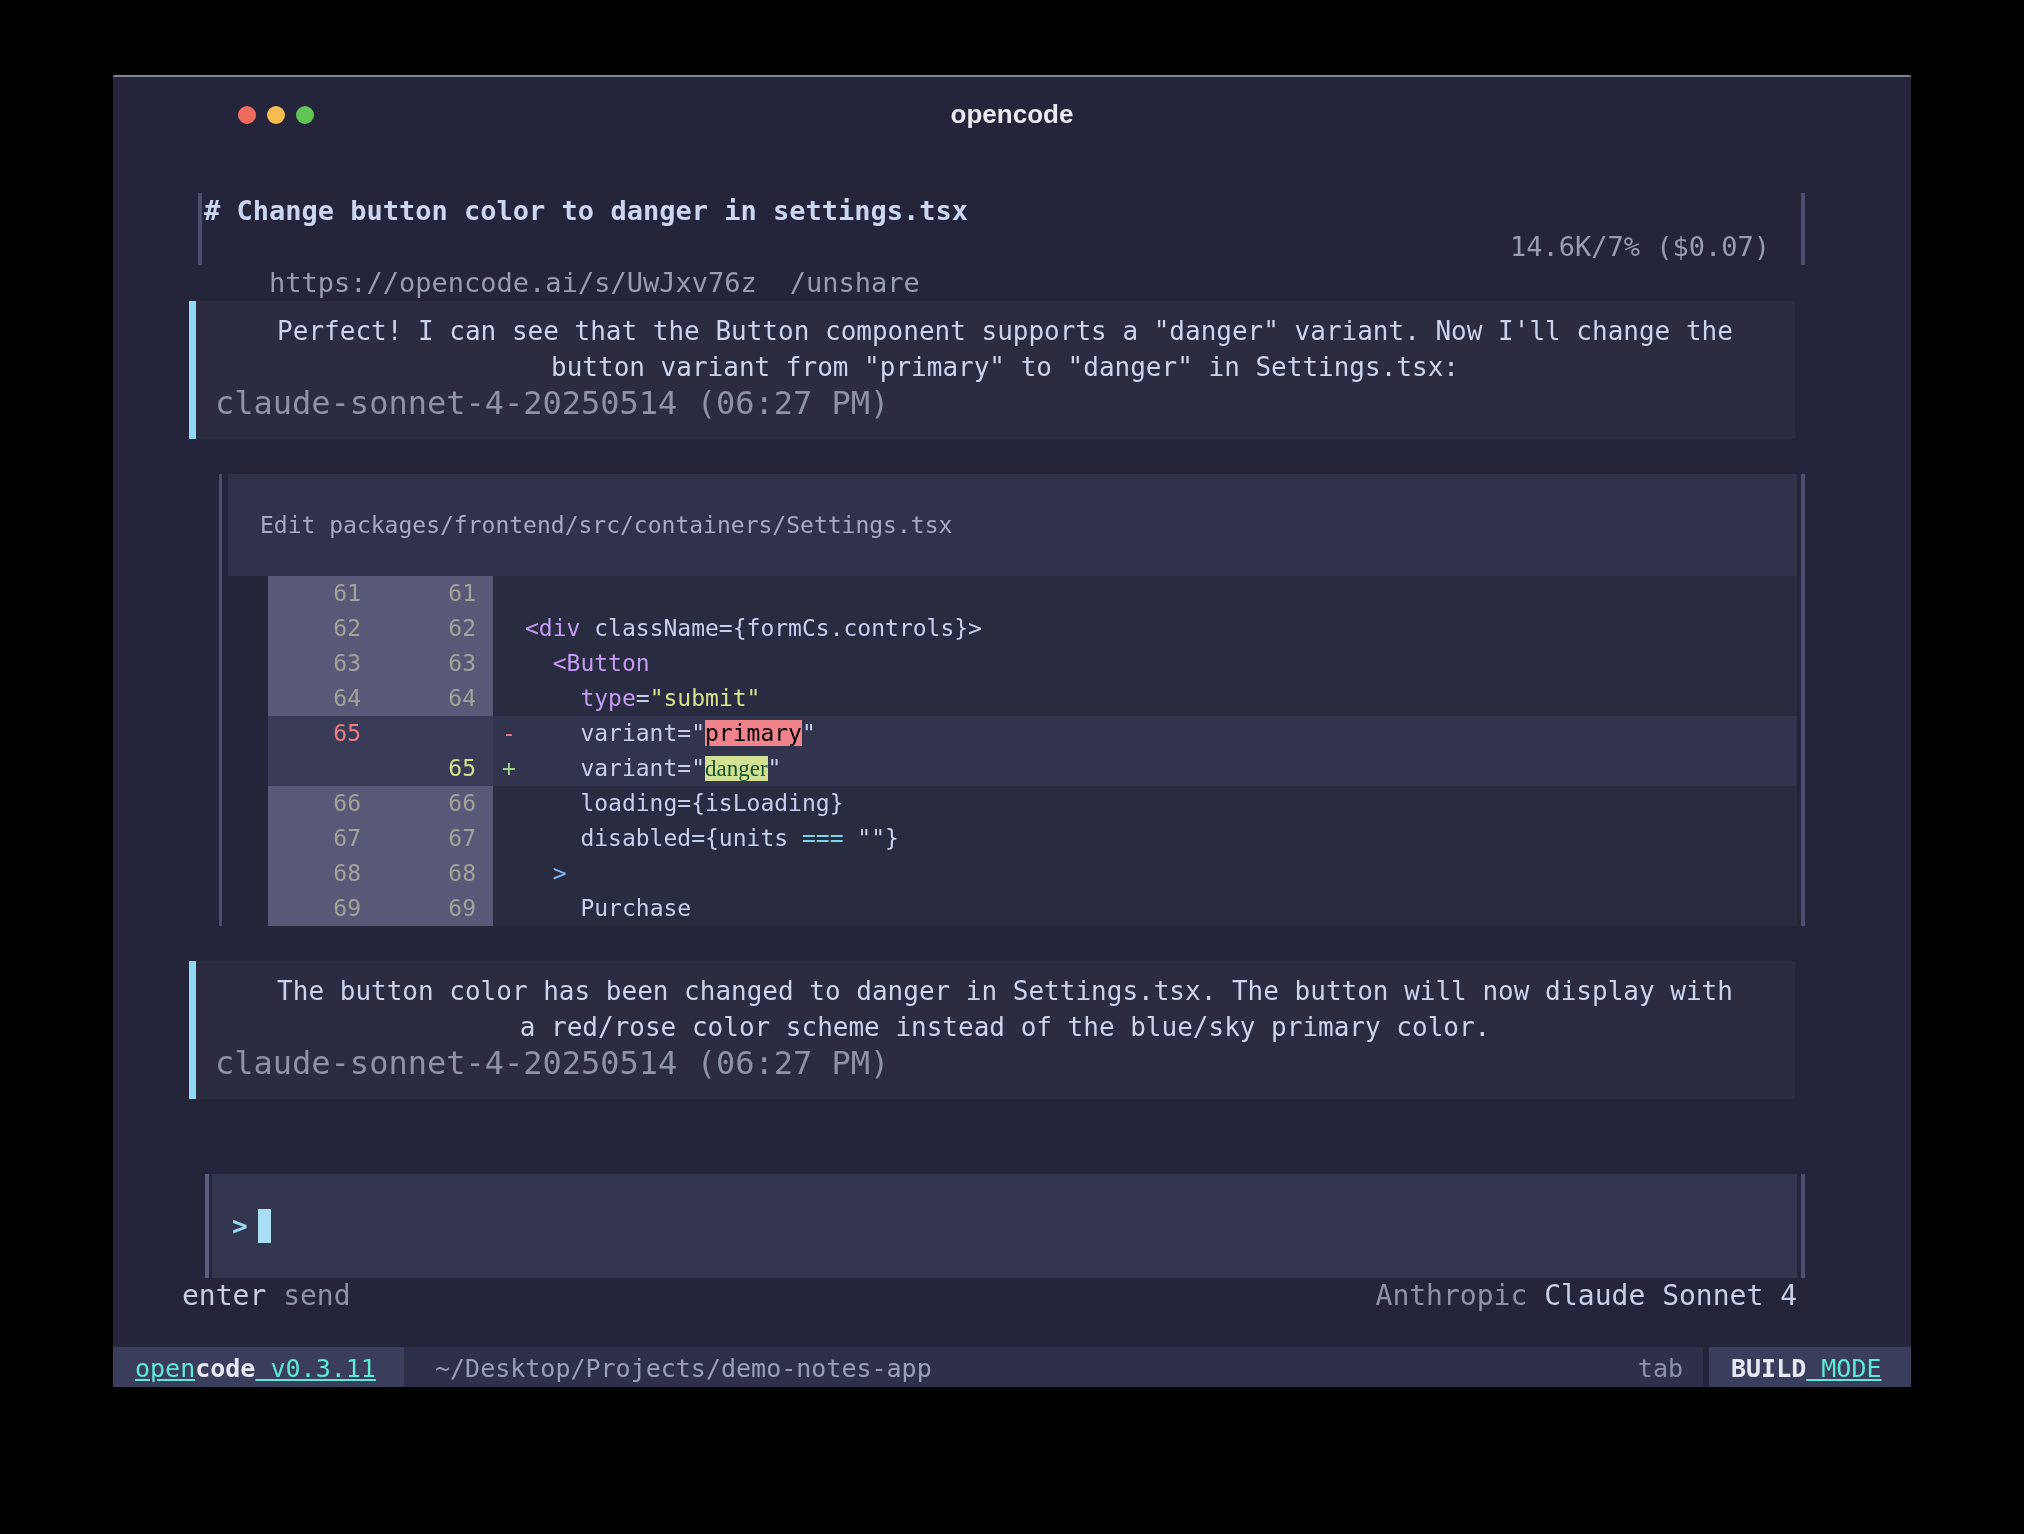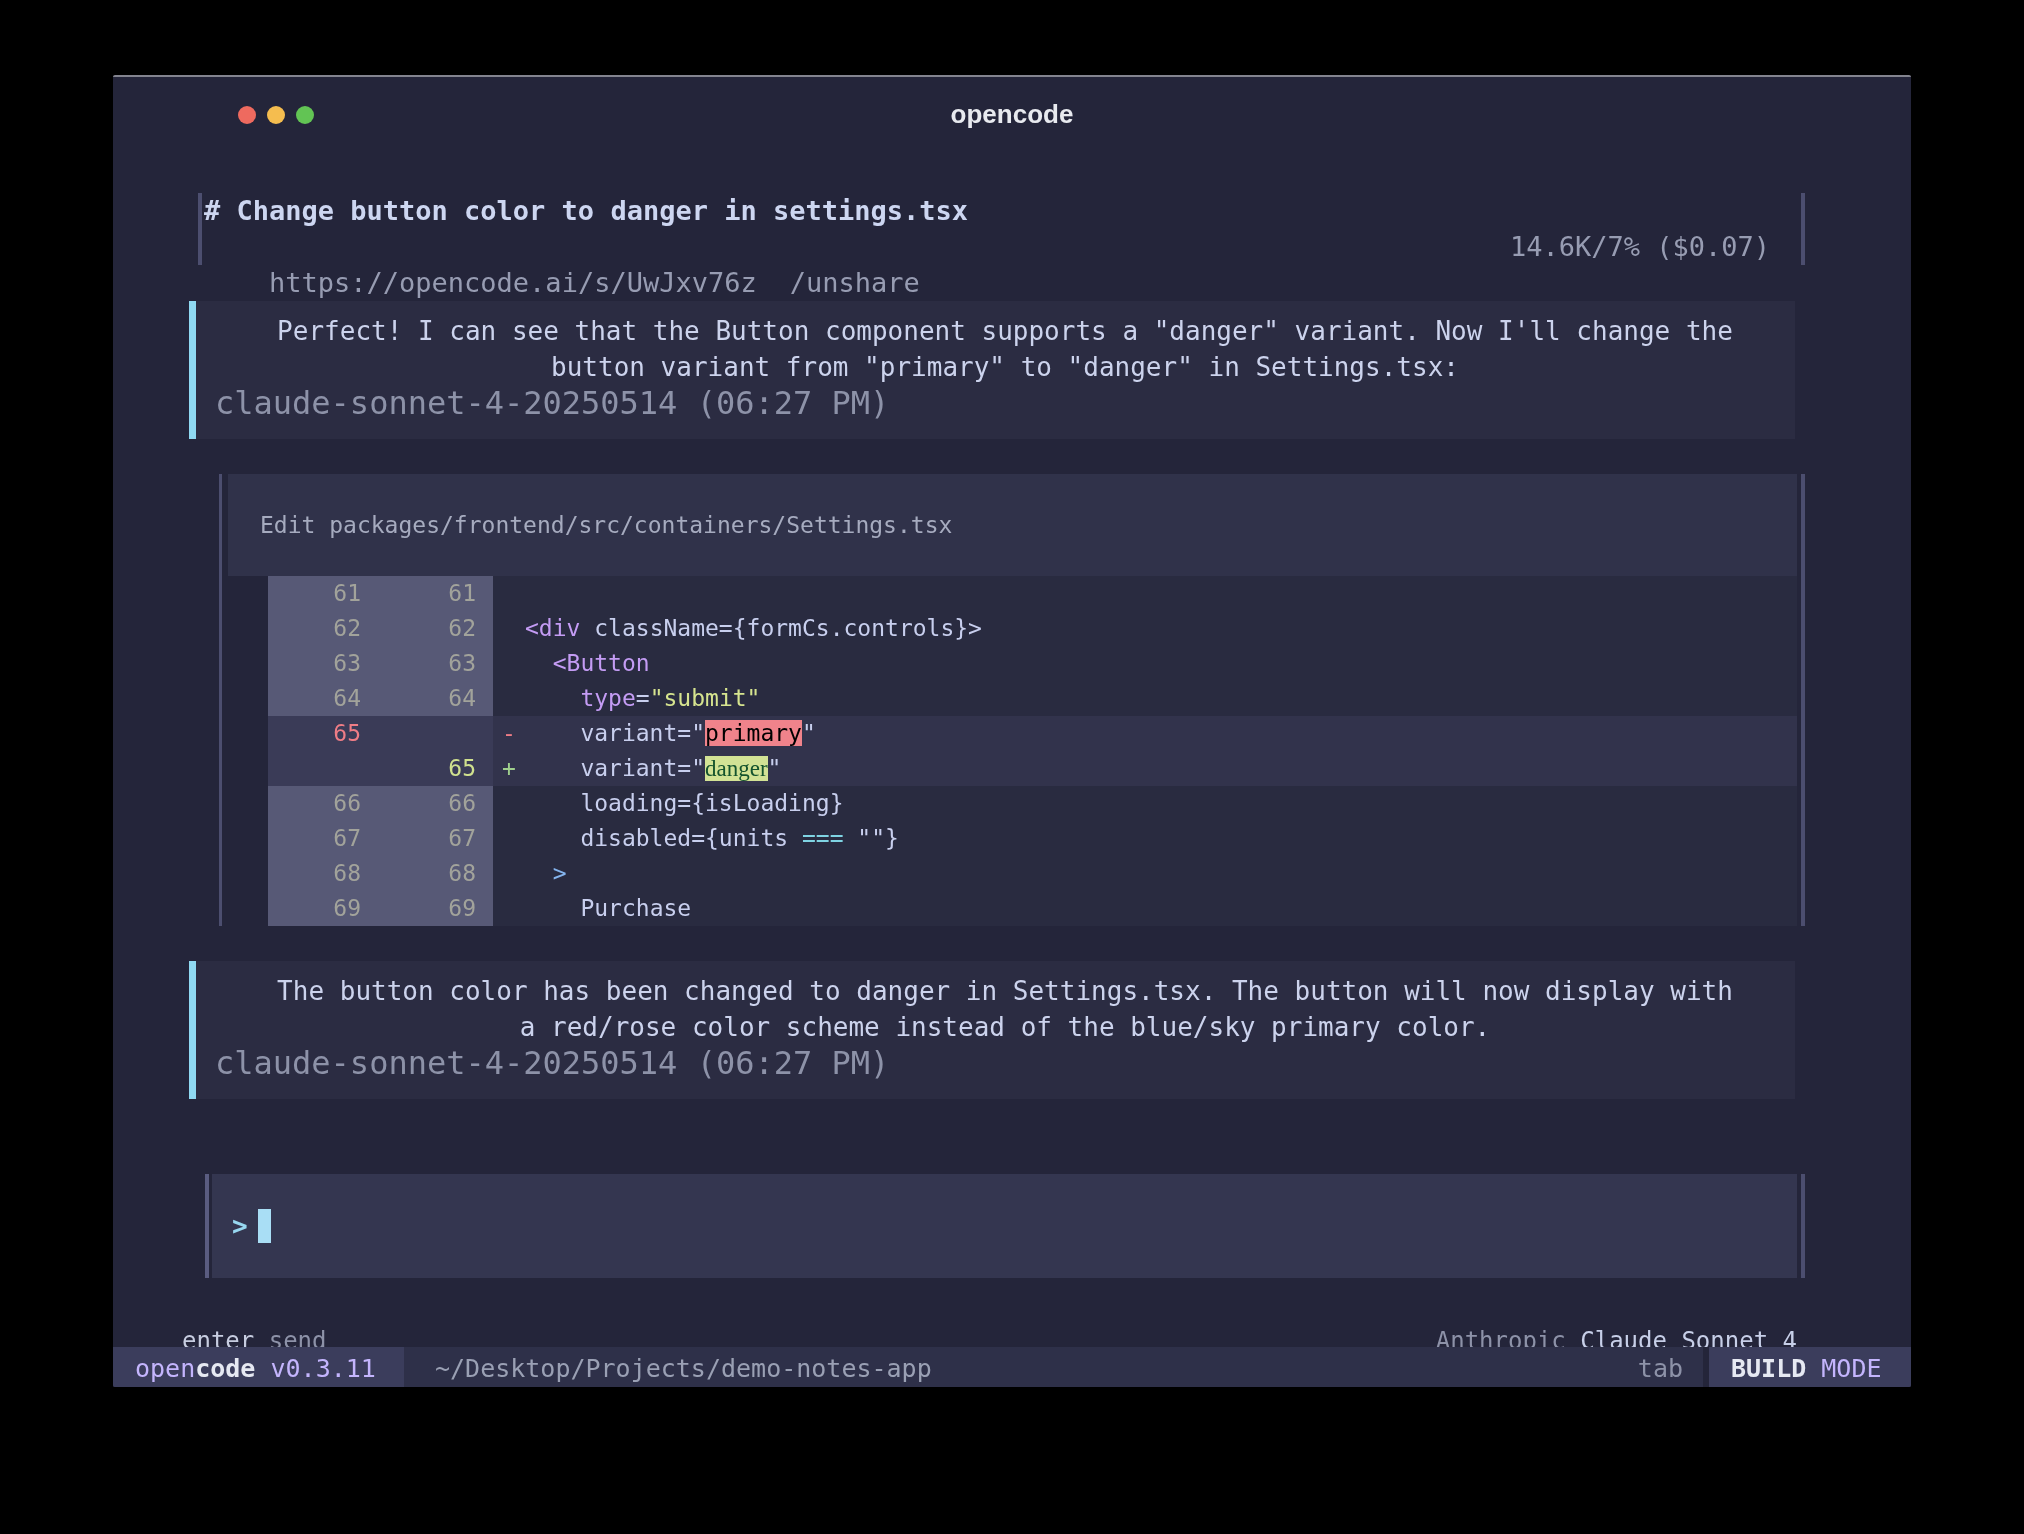--- a/index.html
+++ b/index.html
@@ -56,32 +56,32 @@
   .seg-del{background:#f0838b;color:#000000;}
   .seg-add{background:#d2e295;color:#14532d;font-family:Liberation Serif, serif;}
   
   .input-lbar{position:absolute;left:92px;top:1097px;width:4px;height:104px;background:#5a5c80;}
   .input-rbar{position:absolute;left:1688px;top:1097px;width:4px;height:104px;background:#4c4e6f;}
   .input-box{position:absolute;left:99px;top:1097px;width:1585px;height:104px;background:#343650;
     display:flex;align-items:center;padding-left:20px;box-sizing:border-box;}
   .prompt-char{font-size:26px;color:#97d7f0;font-weight:bold;}
   .cursor{display:inline-block;width:13px;height:34px;background:#a9def5;margin-left:10px;}
   
-  .hints{position:absolute;left:0;top:1201px;width:100%;height:36px;line-height:36px;font-size:24px;margin-top:45px;}
+  .hints{position:absolute;left:0;top:1201px;width:100%;height:36px;line-height:36px;font-size:28px;}
   .hint-left{position:absolute;left:69px;white-space:pre;}
   .hint-key{color:#c7cde0;}
   .hint-action{color:#8d92a8;}
   .hint-right{position:absolute;right:114px;white-space:pre;}
   .provider{color:#8d92a8;}
   .model{color:#c7cfe8;}
   
   .statusbar{position:absolute;left:0;top:1270px;width:100%;height:42px;background:#2e3049;font-size:25px;}
   .sb-badge-left{position:absolute;left:0;top:0;width:291px;height:100%;background:#3b3d5c;
     display:flex;align-items:center;padding-left:22px;box-sizing:border-box;white-space:pre;}
-  .sb-gray{color:#c4b5fd;}
+  .sb-gray{color:#5eead4;text-decoration:underline;}
   .sb-bright{color:#e6e9f2;font-weight:bold;}
   .sb-path{position:absolute;left:322px;top:0;height:100%;display:flex;align-items:center;color:#9aa0b4;white-space:pre;}
   .sb-tab{position:absolute;right:228px;top:0;height:100%;display:flex;align-items:center;color:#8d92a8;}
   .sb-divider{position:absolute;right:202px;top:0;width:6px;height:100%;background:#24253a;}
   .sb-badge-right{position:absolute;right:0;top:0;width:202px;height:100%;background:#3b3d5c;
     display:flex;align-items:center;padding-left:22px;box-sizing:border-box;white-space:pre;}
 </style>
 </head>
 <body>
 

